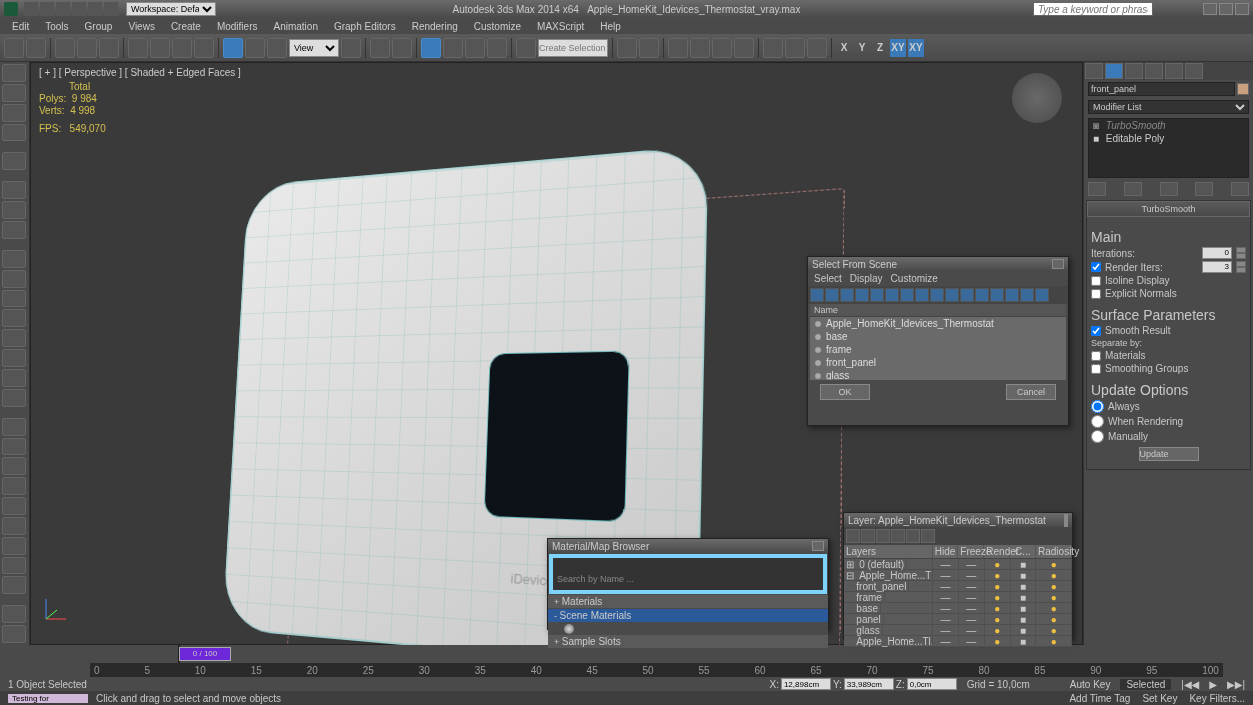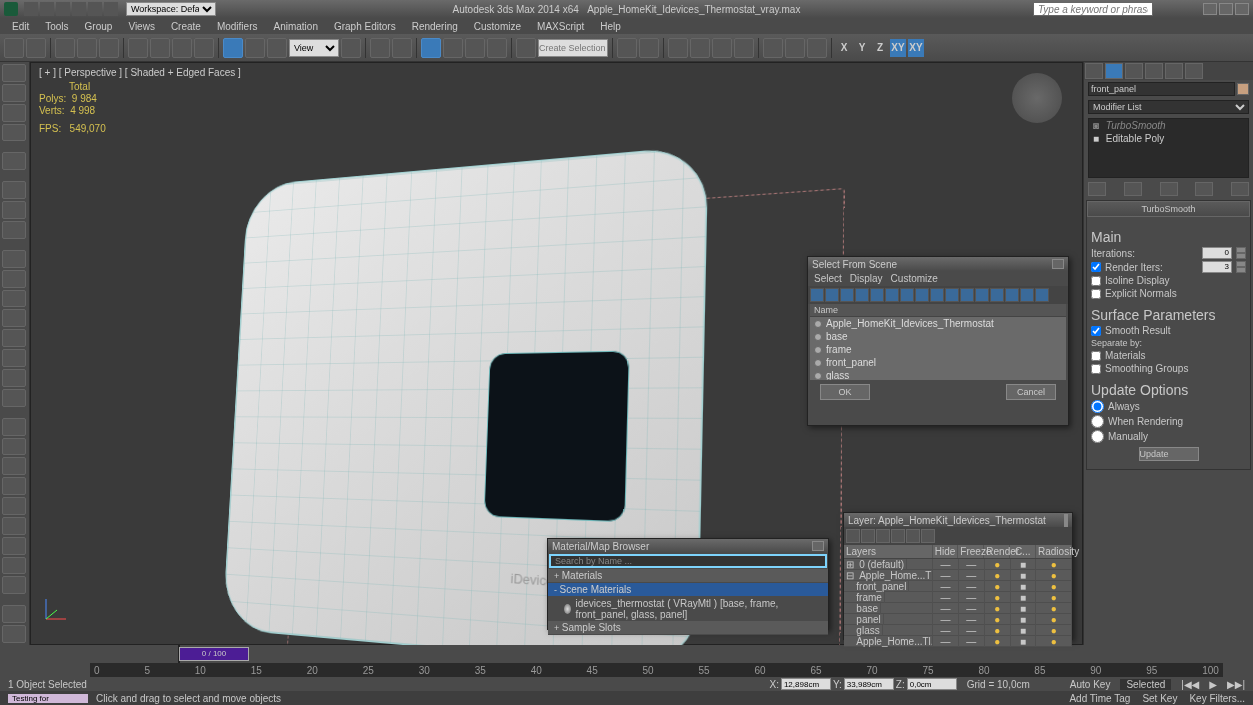--- a/index.html
+++ b/index.html
@@ -48,21 +48,21 @@
 .rollout-body .row{display:flex;align-items:center;margin:2px 0;gap:4px}
 .rollout-body label{flex:1}
 .rollout-body input[type=checkbox]{width:10px;height:10px}
 .spinner{width:30px;height:12px;background:#ddd;border:1px solid #888;font-size:8px;text-align:right;padding:0 2px;color:#000}
 .spinner-btns{width:10px;display:flex;flex-direction:column}
 .spinner-btns span{height:6px;background:#888;border:1px solid #666}
 .group-label{font-size:14px;margin:8px 0 2px}
 .btn-update{width:60px;height:14px;background:#666;border:1px solid #888;margin:4px auto;display:block;text-align:left;font-size:9px;line-height:12px}
 .bottom{position:absolute;bottom:0;left:0;right:0;height:60px;background:#4a4a4a}
 .timeline{height:18px;background:#3a3a3a;border:1px solid #222;position:relative;margin:0 30px 0 90px}
-.timeline-slider{position:absolute;left:0;top:1px;width:70px;height:14px;background:#4c1d95;border:1px solid #aaa;text-align:center;font-size:8px;line-height:12px}
+.timeline-slider{position:absolute;left:0;top:1px;width:52px;height:14px;background:#6d28d9;border:1px solid #aaa;text-align:center;font-size:8px;line-height:12px}
 .time-ruler{height:14px;background:#2a2a2a;margin:0 30px 0 90px;position:relative;font-size:7px;color:#999;display:flex;justify-content:space-between;padding:0 4px;align-items:center}
 .status{height:14px;display:flex;align-items:center;padding:0 8px;gap:10px;font-size:9px}
 .prompt{height:14px;display:flex;align-items:center;padding:0 8px;font-size:9px;background:#3e3e3e}
 .prompt .script{width:80px;background:#d0b8d8;color:#000;padding:0 4px;margin-right:8px;font-size:8px}
 .coord{display:flex;align-items:center;gap:2px;font-size:9px}
 .coord span{color:#ccc}
 .coord input{width:50px;height:12px;background:#ddd;border:1px solid #888;font-size:8px;color:#000;padding:0 2px}
 
 .dialog{position:absolute;background:#4a4a4a;border:1px solid #222;box-shadow:2px 2px 6px rgba(0,0,0,.5)}
 .dialog-title{height:14px;background:linear-gradient(#6a6a6a,#4a4a4a);padding:0 4px;font-size:9px;color:#ccc;display:flex;align-items:center;justify-content:space-between}
@@ -75,21 +75,21 @@
 #dlg-select .find-row{display:flex;padding:2px;gap:4px}
 #dlg-select .find-row input{flex:1;height:14px;background:#333;border:1px solid #222;color:#ccc;font-size:9px;padding:0 2px}
 #dlg-select .list{background:#6a6a6a;margin:0 2px;height:76px;overflow:auto}
 #dlg-select .list-header{background:#555;padding:1px 4px;font-size:9px;border-bottom:1px solid #444}
 #dlg-select .list-item{padding:1px 4px;font-size:9px;display:flex;align-items:center;gap:4px;color:#ddd}
 #dlg-select .list-item .dot{width:8px;height:8px;border-radius:50%;background:#aaa;border:1px solid #666}
 #dlg-select .dlg-btns{display:flex;justify-content:space-between;gap:8px;padding:4px 12px}
 #dlg-select .dlg-btns button{width:50px;height:16px;background:#666;border:1px solid #888;color:#ccc;font-size:9px}
 
 #dlg-mat{left:547px;top:538px;width:282px;height:92px}
-#dlg-mat .search{height:14px;background:#333;border:2px solid #7dd3fc;margin:1px;padding:0 4px;font-size:9px;color:#888}
+#dlg-mat .search{height:14px;background:#333;border:4px solid #7dd3fc;margin:1px;padding:16px 4px;font-size:9px;color:#888}
 #dlg-mat .tree{background:#5a5a5a}
 #dlg-mat .tree-item{padding:1px 6px;font-size:9px;border-bottom:1px solid #4a4a4a;color:#ccc}
 #dlg-mat .tree-item.sel{background:#2a5a9a}
 #dlg-mat .tree-sub{padding:1px 16px;font-size:9px;background:#4a4a4a;display:flex;align-items:center;gap:4px}
 #dlg-mat .tree-sub .ball{width:10px;height:10px;border-radius:50%;background:radial-gradient(#ddd,#666)}
 
 #dlg-layer{left:843px;top:512px;width:230px;height:128px}
 #dlg-layer .toolbar{display:flex;gap:1px;padding:2px;background:#444}
 #dlg-layer .toolbar span{width:14px;height:14px;background:#555;border:1px solid #666}
 #dlg-layer .grid{background:#5a5a5a;font-size:8px}
@@ -466,21 +466,20 @@
   <div class="dialog-title">
       <span>Material/Map Browser</span>
       <span class="close"></span>
     </div>
   <div class="search">Search by Name ...</div>
   <div class="tree">
     <div class="tree-item">+ <span>Materials</span></div>
     <div class="tree-item sel">- <span>Scene Materials</span></div>
     <div class="tree-sub">
         <span class="ball"></span>
-        <span>idevices_thermostat ( VRayMtl ) [base, frame, front_panel, glass, panel]</span>
       </div>
     <div class="tree-item">+ <span>Sample Slots</span></div>
   </div>
 </div>
 
 <div class="dialog" id="dlg-layer">
   <div class="dialog-title">
       <span>Layer: Apple_HomeKit_Idevices_Thermostat</span>
       <div><span class="close"></span><span class="close"></span></div>
     </div>

